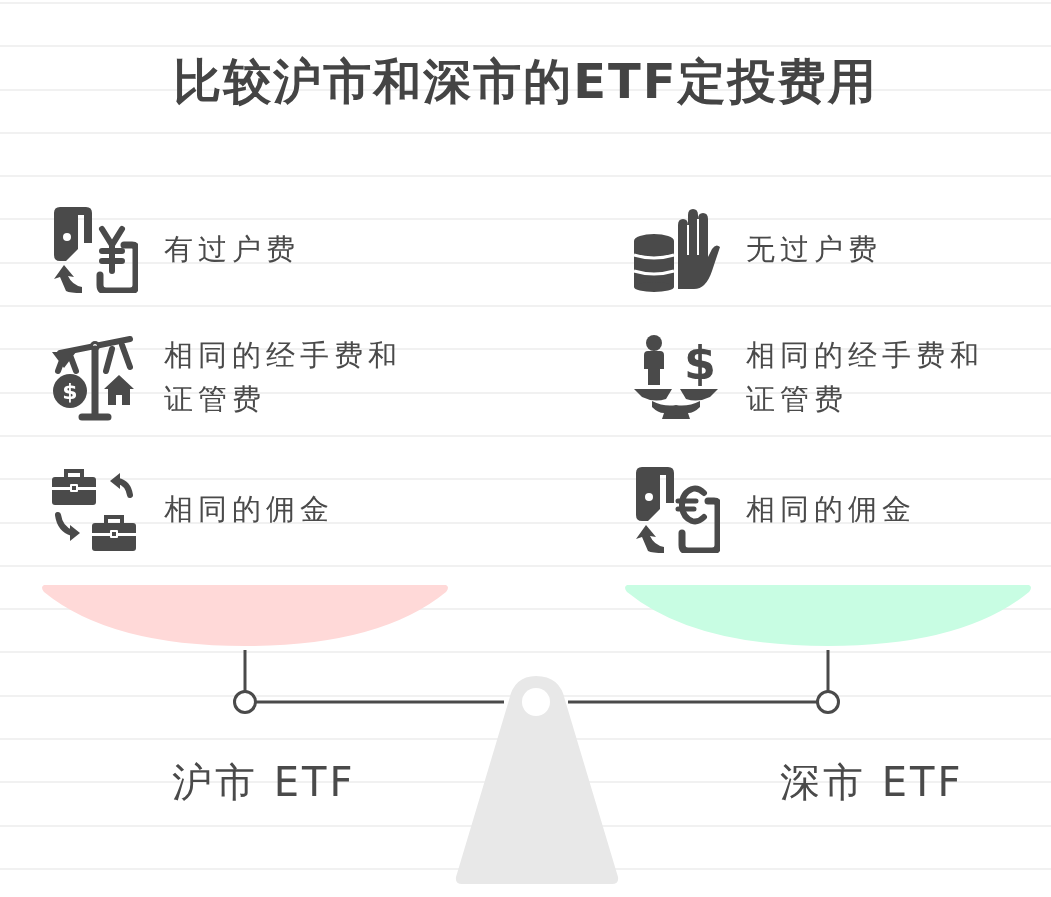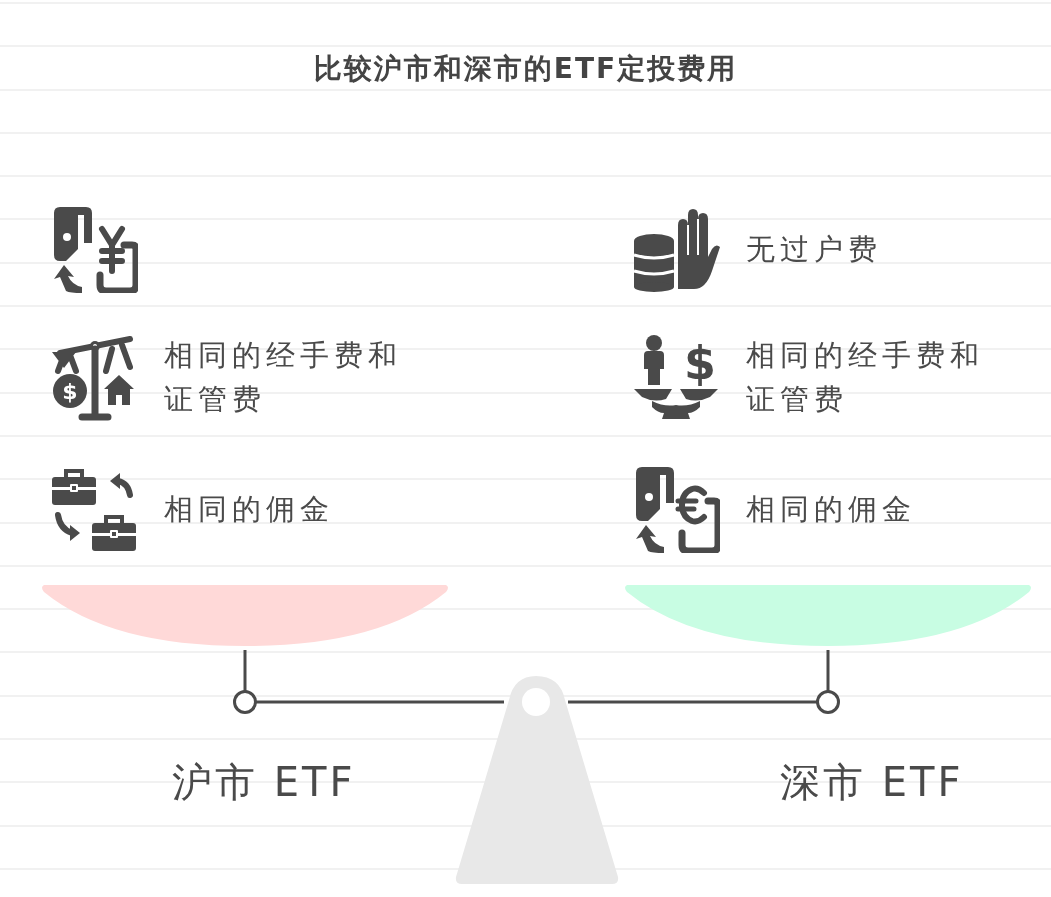--- a/index.html
+++ b/index.html
@@ -7,21 +7,21 @@
       width: 1051px; height: 897px; position: relative; overflow: hidden;
       background-color: #ffffff;
       background-image: repeating-linear-gradient(to bottom,
         #f1f1f1 0px, #f1f1f1 2px, transparent 2px, transparent 43.3px);
       background-position: 0 2px;
       font-family: "DejaVu Serif", "Liberation Serif", serif;
       color: #444444;
     }
     .title {
       position: absolute; left: 0; top: 50px; width: 1051px; text-align: center;
-      font-size: 28px; font-weight: bold; color: #444444; letter-spacing: 2px;
+      font-size: 48px; font-weight: bold; color: #444444; letter-spacing: 2px;
       font-family: "DejaVu Sans", sans-serif;
     }
     .item { position: absolute; display: flex; align-items: center; }
     .icon { width: 88px; height: 88px; flex: none; }
     .icon svg { width: 88px; height: 88px; display: block; }
     .label {
       margin-left: 26px; font-size: 29px; line-height: 44px; color: #4a4a4a;
       letter-spacing: 5px; width: 260px;
     }
     .beam-svg { position: absolute; left: 0; top: 0; width: 1051px; height: 897px; pointer-events: none; }
@@ -39,20 +39,21 @@
   <div class="icon">
     <svg viewBox="0 0 88 88">
       <path d="M4 8 Q4 2 10 2 L36 2 Q42 2 42 8 L42 38 L34 38 L34 10 L28 10 L28 44 L16 56 L10 56 Q4 56 4 50 Z" fill="#4a4a4a"></path>
       <circle cx="17" cy="32" r="4" fill="#fff"></circle>
       <path d="M16 86 L10 72 L4 74 L14 60 L24 72 L18 71 Q22 80 32 82 L32 88 Q20 88 16 86 Z" fill="#4a4a4a"></path>
       <path d="M52 24 L62 40 L72 24" stroke="#4a4a4a" stroke-width="6" fill="none" stroke-linecap="round"></path>
       <path d="M62 40 L62 66 M52 46 L72 46 M52 56 L72 56" stroke="#4a4a4a" stroke-width="6" stroke-linecap="round"></path>
       <path d="M74 40 L82 40 Q86 40 86 44 L86 80 Q86 86 80 86 L56 86 Q50 86 50 80 L50 70" stroke="#4a4a4a" stroke-width="7" fill="none" stroke-linecap="round"></path>
     </svg>
   </div>
+  <div class="label">有过户费</div>
 </div>
 
 <div class="item" style="left:50px; top:333px;">
   <div class="icon">
     <svg viewBox="0 0 88 88">
       <path d="M10 20 L80 6" stroke="#4a4a4a" stroke-width="6" stroke-linecap="round"></path>
       <circle cx="45" cy="13" r="5" fill="#4a4a4a"></circle>
         <circle cx="45" cy="13" r="2" fill="#fff"></circle>
       <path d="M45 16 L45 82 M32 84 L58 84" stroke="#4a4a4a" stroke-width="7" stroke-linecap="round"></path>
       <path d="M8 22 L20 22 L14 30 Z M20 22 L26 38 M14 22 L8 38" stroke="#4a4a4a" stroke-width="6" fill="none" stroke-linecap="round"></path>

